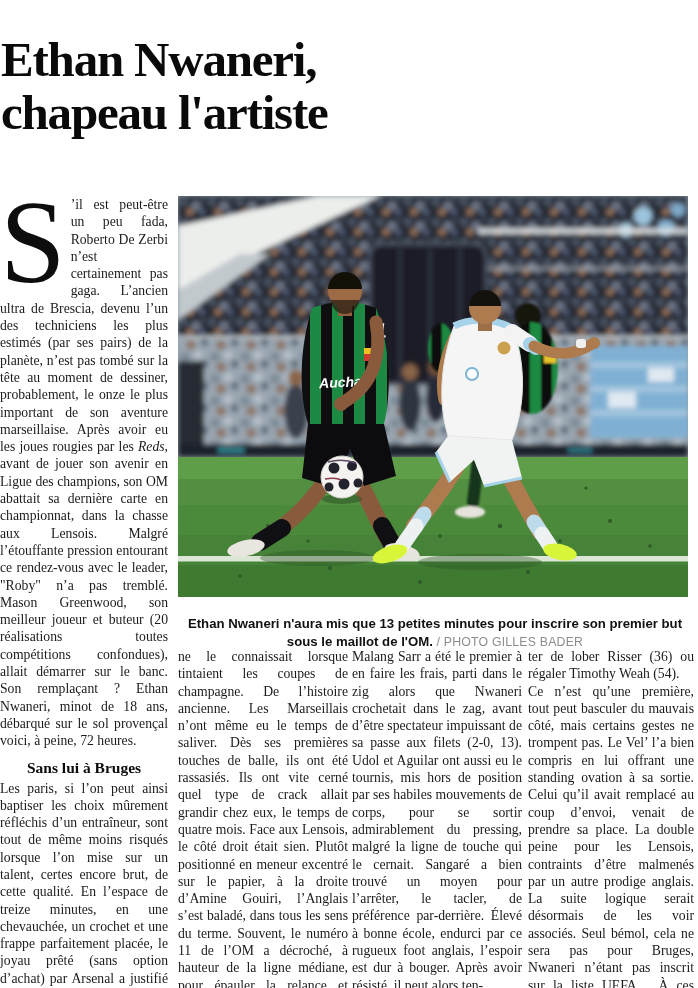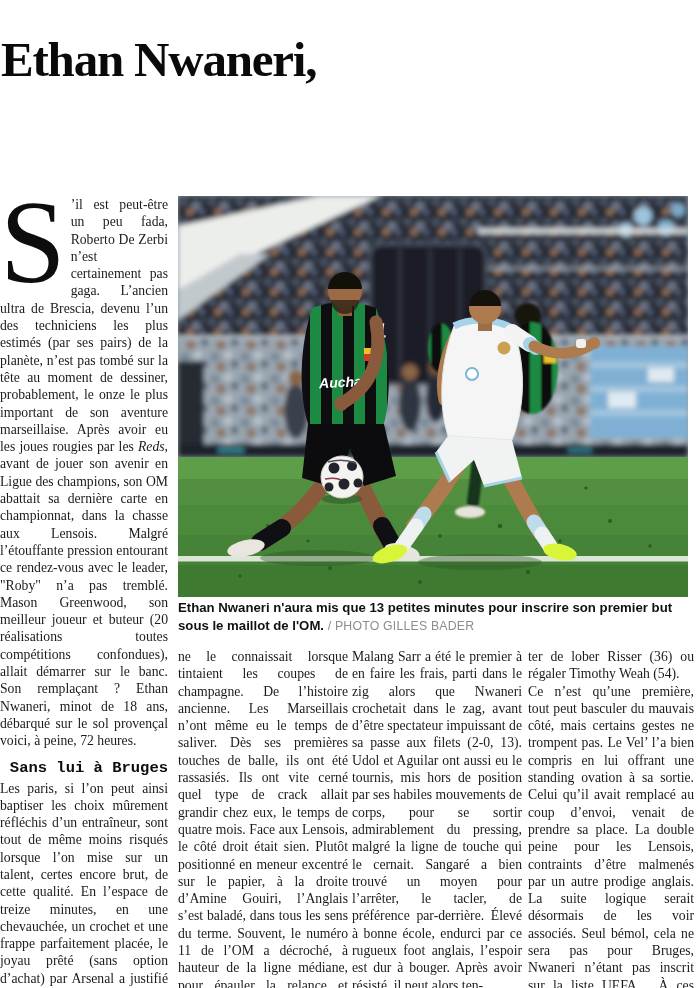--- a/index.html
+++ b/index.html
@@ -18,38 +18,39 @@
   
   .bodycol{position:absolute;text-align:justify;font-size:13.7px;line-height:17.3px;
            color:#1a1a1a;overflow:hidden;hyphens:auto;-webkit-hyphens:auto;}
   .bodycol p{margin:0;}
   #col1{left:0;top:196px;width:168px;height:792px;}
   #col2{left:178px;top:648px;width:170px;height:340px;}
   #col3{left:352px;top:648px;width:170px;height:340px;}
   #col4{left:528px;top:648px;width:166px;height:340px;}
   .dropcap{float:left;font-size:118px;line-height:90px;padding:2px 5px 0 0;
            font-weight:400;color:#0d0d0d;}
-  .subhead{font-family:Liberation Mono, monospace;font-weight:700;font-size:15.5px;
-           line-height:18px;margin:9px 0 3px 0 !important;color:#0c0c0c;text-align:right;}
+  .subhead{font-family:Liberation Serif, serif;font-weight:700;font-size:15.5px;
+           line-height:18px;margin:9px 0 3px 0 !important;color:#0c0c0c;text-align:center;}
   
   .photo{position:absolute;left:178px;top:196px;width:510px;height:401px;overflow:hidden;background:#8fa0ad;}
   .photo svg{display:block;}
   
-  .caption{position:absolute;left:178px;top:586px;width:514px;
-           font-family:"Liberation Sans",sans-serif;font-size:13.2px;line-height:17.5px;}
+  .caption{position:absolute;left:178px;top:602px;width:514px;
+           font-family:"Liberation Sans",sans-serif;font-size:13.2px;line-height:17.5px;text-align:center;}
   .caption .cap-bold{font-weight:700;color:#111;}
   .caption .cap-credit{font-weight:400;color:#8c8c8c;font-size:12.3px;letter-spacing:0.2px;}
 </style>
 </head>
 <body>
 
 <div class="page">
 
   <h1 class="headline">
     <span class="hl-line">Ethan Nwaneri,</span>
+    <span class="hl-line">chapeau l'artiste</span>
   </h1>
 
 
   <div class="photo">
     <svg width="510" height="401" viewBox="0 0 510 401" xmlns="http://www.w3.org/2000/svg">
       <defs>
         <filter id="bgblur" x="-5%" y="-5%" width="110%" height="110%">
             <feGaussianBlur stdDeviation="2.4"></feGaussianBlur>
           </filter>
         <filter id="soft" x="-20%" y="-20%" width="140%" height="140%">

